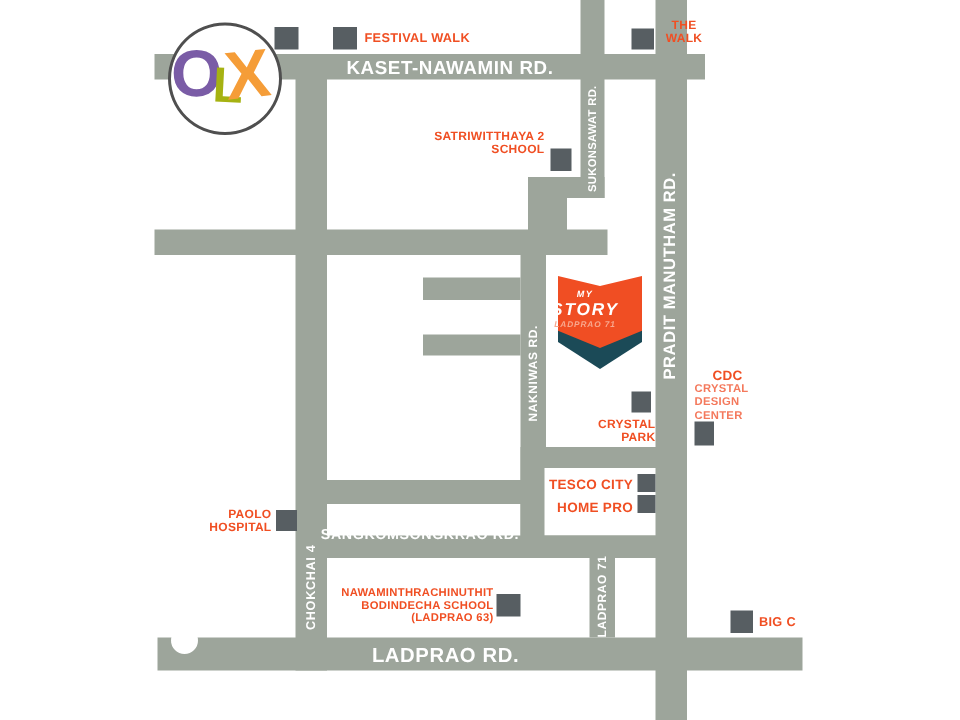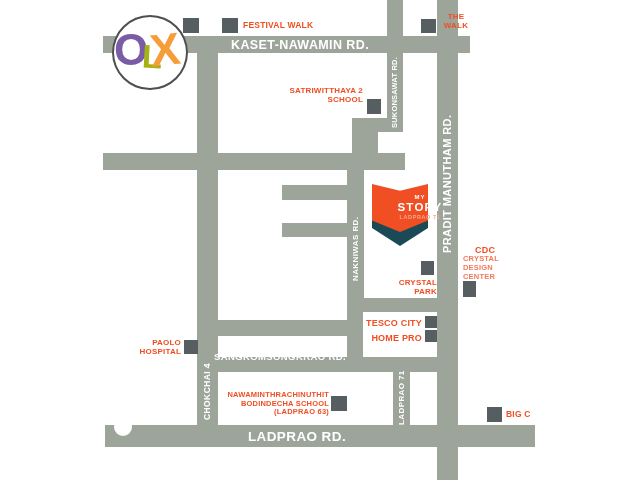--- a/index.html
+++ b/index.html
@@ -34,22 +34,22 @@
     position:absolute; left:372px; top:206px; width:56px; height:40px;
     background:#1b4a57; z-index:24;
     clip-path:polygon(0 0, 100% 0, 100% 55%, 50% 100%, 0 55%);
   }
   .logo-orange {
     position:absolute; left:372px; top:184px; width:56px; height:48px;
     background:#f04e23; z-index:25;
     clip-path:polygon(0 0, 50% 14%, 100% 0, 100% 76%, 50% 100%, 0 76%);
   }
   .logo-text {
-    position:absolute; left:392px; top:184px; width:56px; z-index:26;
-    text-align:center; color:#ffffff; font-weight:bold;
+    position:absolute; left:362px; top:184px; width:56px; z-index:26;
+    text-align:center; color:#ffffff; font-weight:bold;font-style:italic;
   }
   .logo-my { font-size:6px; margin-top:10px; letter-spacing:1px; }
   .logo-story { font-size:11.5px; letter-spacing:1.2px; margin-top:1px; }
   .logo-sub { font-size:5.5px; color:#f8a88e; letter-spacing:0.6px; margin-top:1px; }
   
   .olx-circle {
     position:absolute; left:112px; top:15px; width:76px; height:75px;
     background:#ffffff; border:2px solid #4f4f4f; border-radius:50%;
     box-sizing:border-box; z-index:40;
   }

